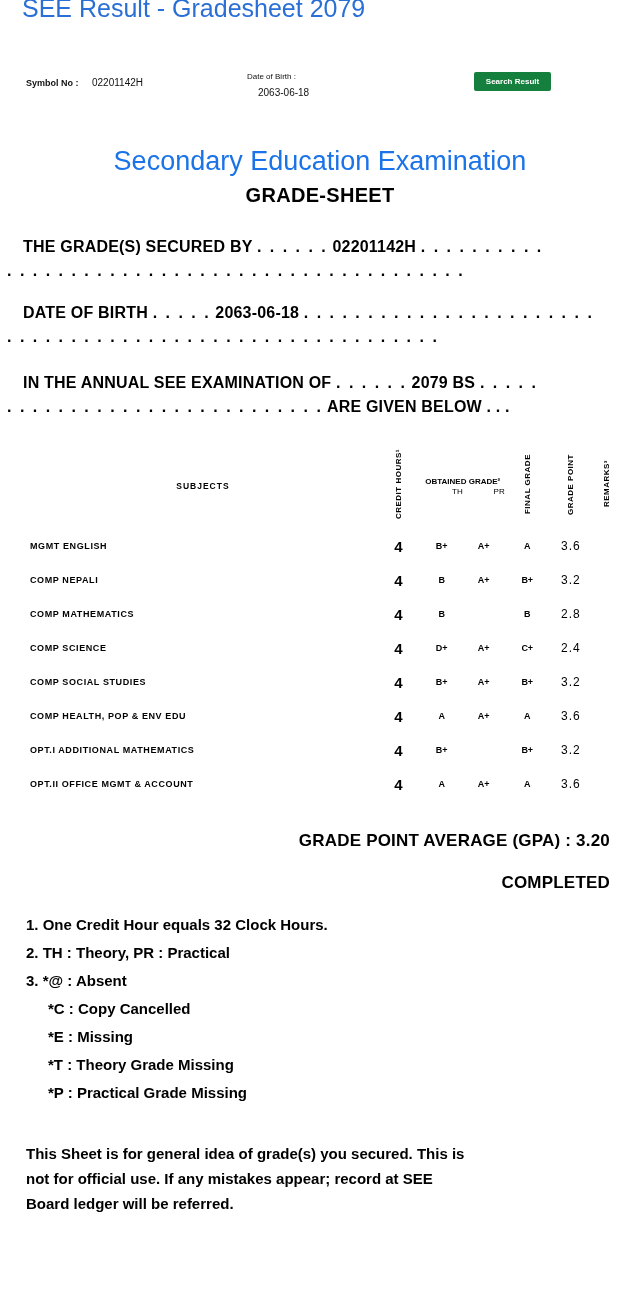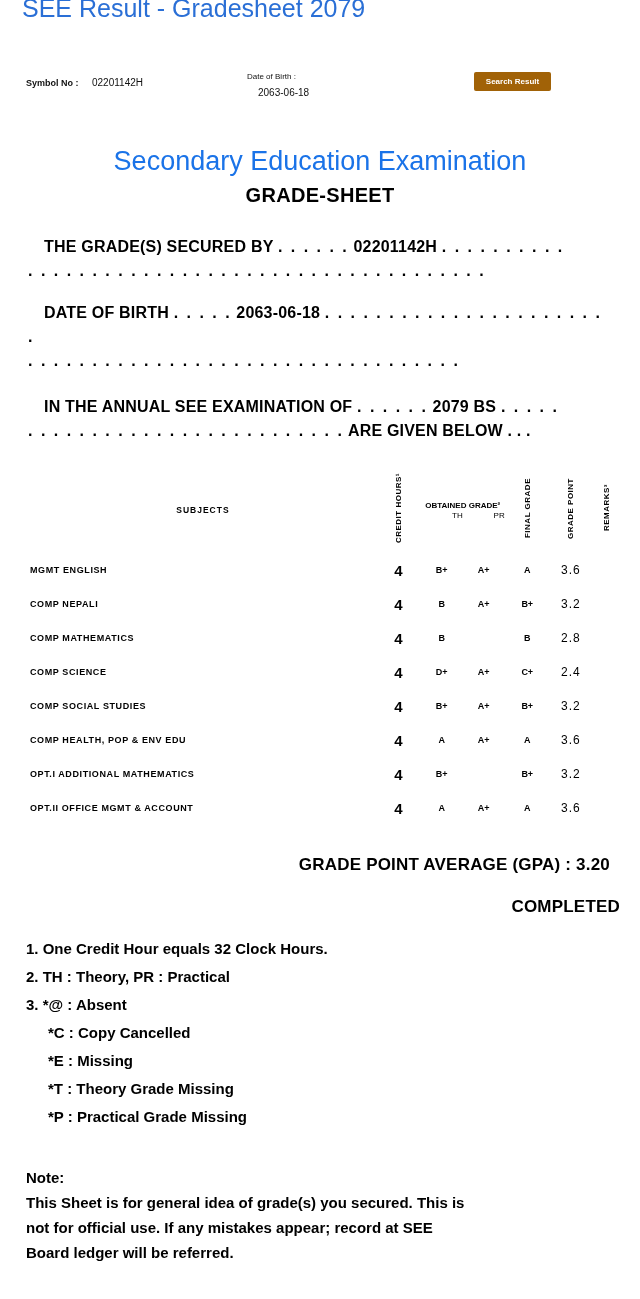--- a/index.html
+++ b/index.html
@@ -63,21 +63,21 @@
     top: 53px;
     font-size: 10px;
     color: #111;
   }
   .search-btn {
     position: absolute;
     left: 474px;
     top: 38px;
     width: 77px;
     height: 19px;
-    background: #a16207;
+    background: #15803d;
     color: #ffffff;
     border: none;
     border-radius: 2px;
     font-size: 8px;
     font-weight: bold;
     font-family: "Liberation Sans", sans-serif;
     cursor: pointer;
     line-height: 19px;
     padding: 0;
     text-align: center;
@@ -103,21 +103,21 @@
     text-align: center;
     font-size: 20px;
     font-weight: bold;
     margin-top: 7px;
     letter-spacing: 0.3px;
   }
 
   .stmt {
     font-size: 16px;
     font-weight: bold;
-    margin: 0 28px;
+    margin: 0 7px;
     line-height: 24px;
     letter-spacing: 0.2px;
   }
   .stmt1 { margin-top: 28px; }
   .stmt2 { margin-top: 18px; }
   .stmt3 { margin-top: 22px; }
   .stmt .ind { padding-left: 16px; }
   .dots { letter-spacing: 2px; }
 
   
@@ -186,21 +186,21 @@
     text-align: right;
     font-size: 17px;
     font-weight: bold;
     margin: 30px 30px 0 0;
     letter-spacing: 0.2px;
   }
   .completed {
     text-align: right;
     font-size: 17px;
     font-weight: bold;
-    margin: 22px 20px 0 0;
+    margin: 22px 30px 0 0;
     letter-spacing: 0.2px;
   }
 
   .notes {
     margin: 18px 0 0 26px;
     font-size: 15px;
     font-weight: bold;
     line-height: 28px;
   }
   .notes .sub { padding-left: 22px; }
@@ -366,19 +366,18 @@
     <div>1. One Credit Hour equals 32 Clock Hours.</div>
     <div>2. TH : Theory, PR : Practical</div>
     <div>3. *@ : Absent</div>
     <div class="sub">*C : Copy Cancelled</div>
     <div class="sub">*E : Missing</div>
     <div class="sub">*T : Theory Grade Missing</div>
     <div class="sub">*P : Practical Grade Missing</div>
   </div>
 
   <div class="note-block">
-    <div>Note:</div>
     <div>This Sheet is for general idea of grade(s) you secured. This is</div>
     <div>not for official use. If any mistakes appear; record at SEE</div>
     <div>Board ledger will be referred.</div>
   </div>
 
 </div>
 
 </body></html>

